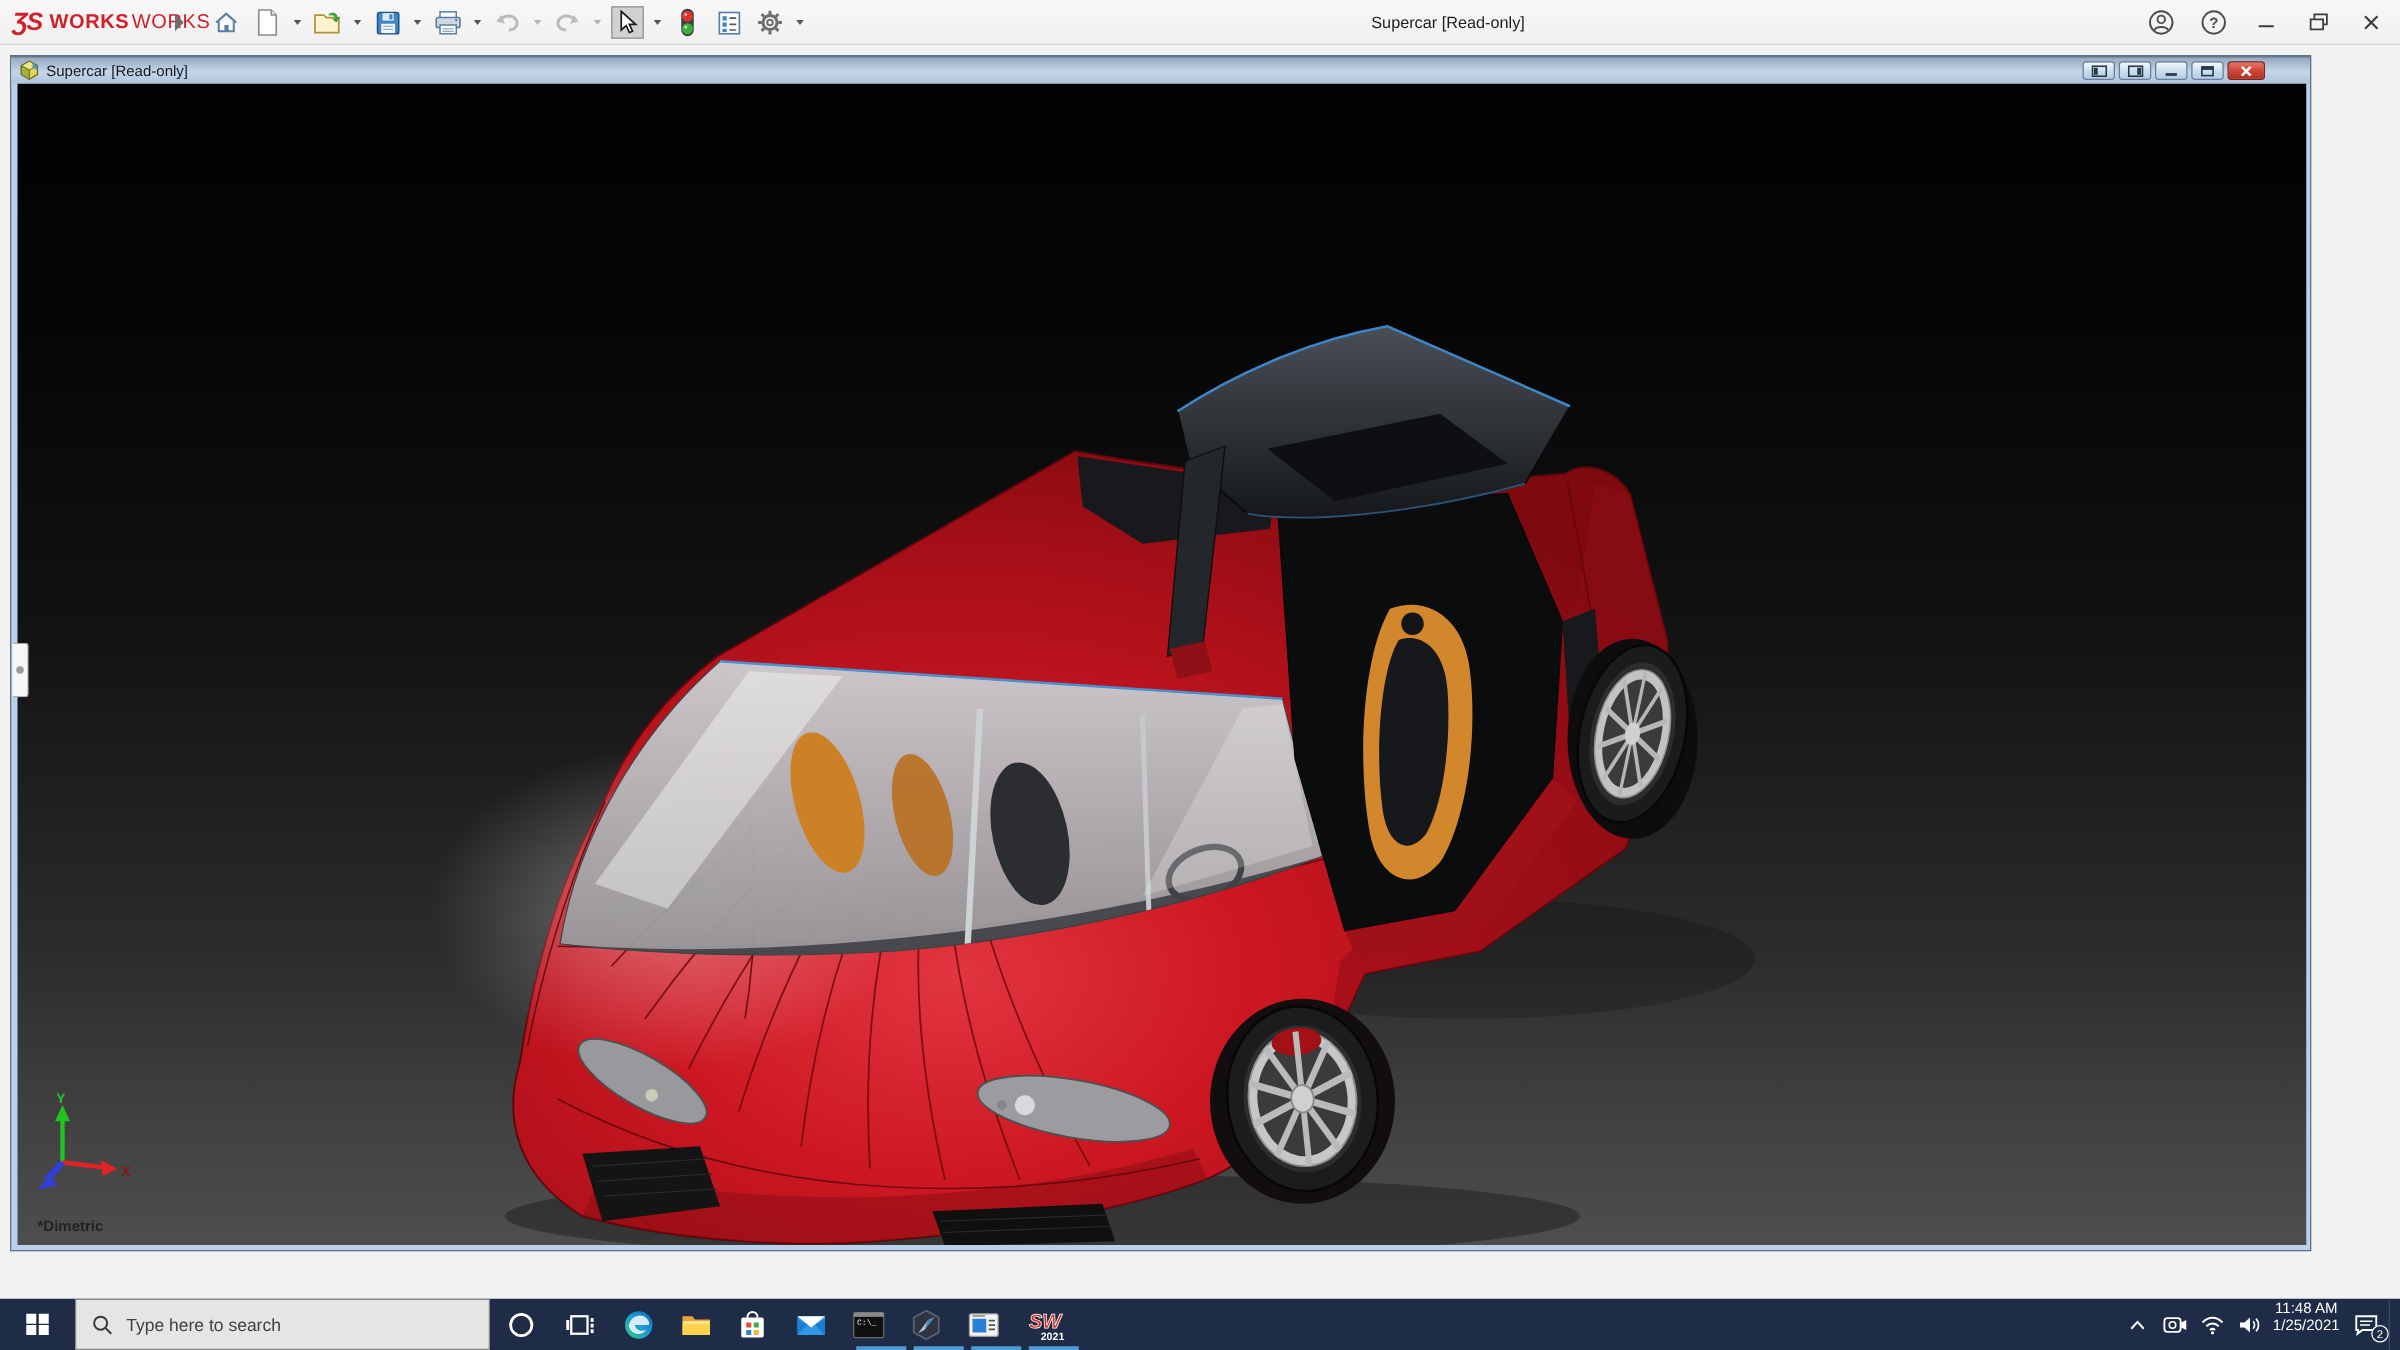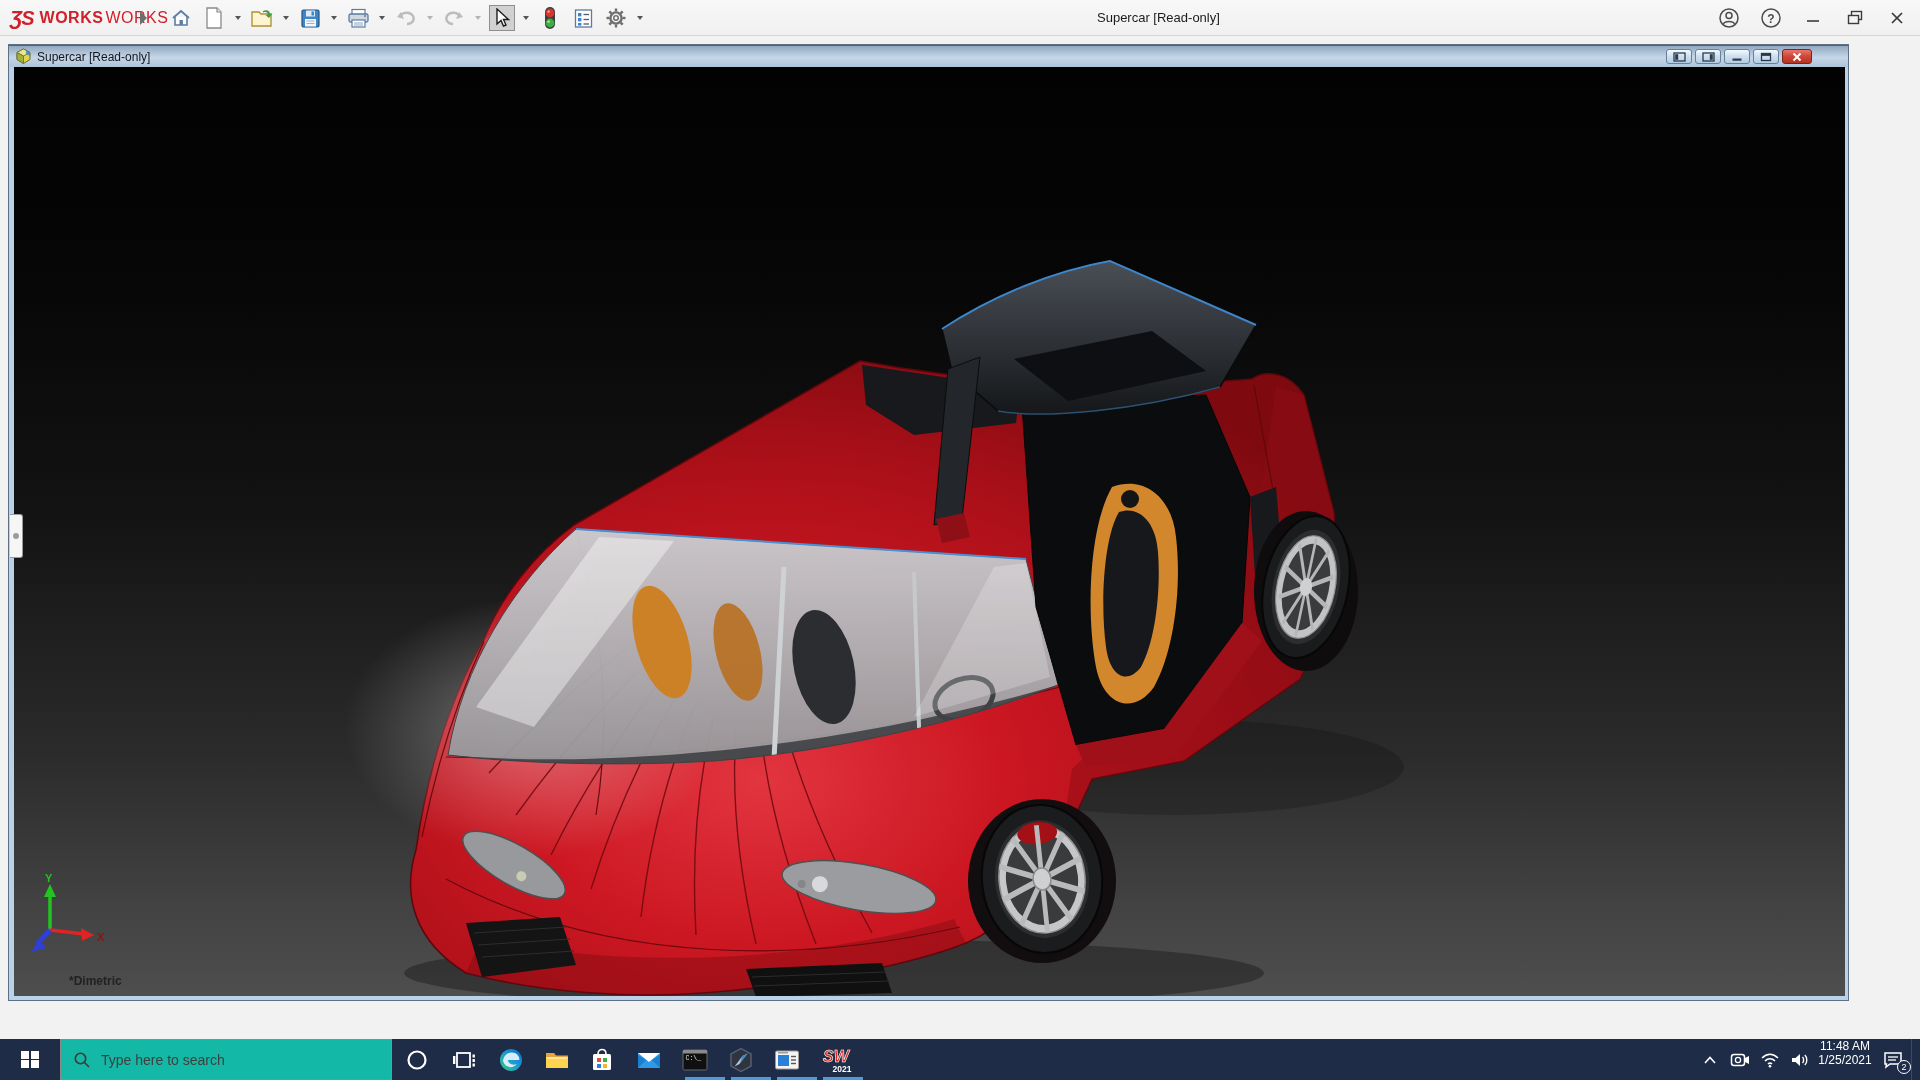--- a/index.html
+++ b/index.html
@@ -33,31 +33,31 @@
     border-top:1px solid #54616f; display:flex; align-items:center; }
   .doc-titlebar .dtitle { font-size:12px; color:#16161e; margin-left:5px; }
   .doc-btns { position:absolute; right:36px; top:3px; display:flex; gap:3px; }
   .dbtn { width:26px; height:15px; border:1px solid #68809a; border-radius:3px;
     background:linear-gradient(#f4f9fe,#cfe1f0 45%,#b3cde4); display:flex; align-items:center; justify-content:center; }
   .dbtn.close { width:30px; background:linear-gradient(#e9766b,#d14a3c 45%,#b2321f); border-color:#7e2318; }
   .doc-viewport { position:absolute; left:5px; top:22px; width:1831px; height:929px; overflow:hidden;
     background:linear-gradient(180deg,#020202 0%,#060606 22%,#131313 48%,#2b2b2b 74%,#424242 90%,#4e4e4e 100%); }
   .carSvg { position:absolute; left:0; top:0; width:1831px; height:929px; }
   .triad { position:absolute; left:14px; bottom:32px; }
-  .dimetric { position:absolute; left:16px; bottom:8px; font-size:12px; font-weight:bold; color:#222;margin-left:39px; }
+  .dimetric { position:absolute; left:16px; bottom:8px; font-size:12px; font-weight:bold; color:#222; }
   .pane-tab { position:absolute; left:1px; top:469px; width:13px; height:44px; background:#f6f6f6;
     border:1px solid #9a9a9a; border-left:none; border-radius:0 3px 3px 0; }
   .pane-tab i { position:absolute; left:3px; top:18px; width:6px; height:6px; border-radius:50%; background:#9b9b9b; }
 
   
   .taskbar { position:absolute; left:0; top:1039px; width:1920px; height:41px; background:#1e2c47; display:flex; }
   .start { width:60px; height:41px; display:flex; align-items:center; justify-content:center; }
   .winlogo { display:grid; grid-template-columns:8px 8px; grid-template-rows:8px 8px; gap:1.5px; }
   .winlogo i { background:#fff; }
-  .searchbox { width:332px; height:41px; background:#14b8a6; border:1px solid #8a8a8a; display:flex; align-items:center; }
+  .searchbox { width:332px; height:41px; background:#e5e5e5; border:1px solid #8a8a8a; display:flex; align-items:center; }
   .searchbox .ph { font-size:14px; color:#3f3f3f; margin-left:10px; }
   .tb-app { width:46px; height:41px; position:relative; display:flex; align-items:center; justify-content:flex-start; }
   .tb-app.running::after { content:""; position:absolute; left:3px; right:3px; bottom:0; height:3px; background:#4f9bd8; }
   .tray { position:absolute; right:4px; top:0; height:41px; display:flex; align-items:flex-start; }
   .tray-ic { width:30px; height:41px; display:flex; align-items:center; justify-content:center; position:relative; }
   .clock { width:60px; text-align:center; color:#fff; font-size:12px; line-height:14px; }
   .showdesk { width:5px; height:41px; border-left:1px solid #3a4a66; }
   .badge { position:absolute; right:0px; bottom:6px; width:14px; height:14px; border-radius:50%;
     background:#1e2c47; border:1px solid #fff; color:#fff; font-size:9px; line-height:12px; text-align:center; }
 </style>

